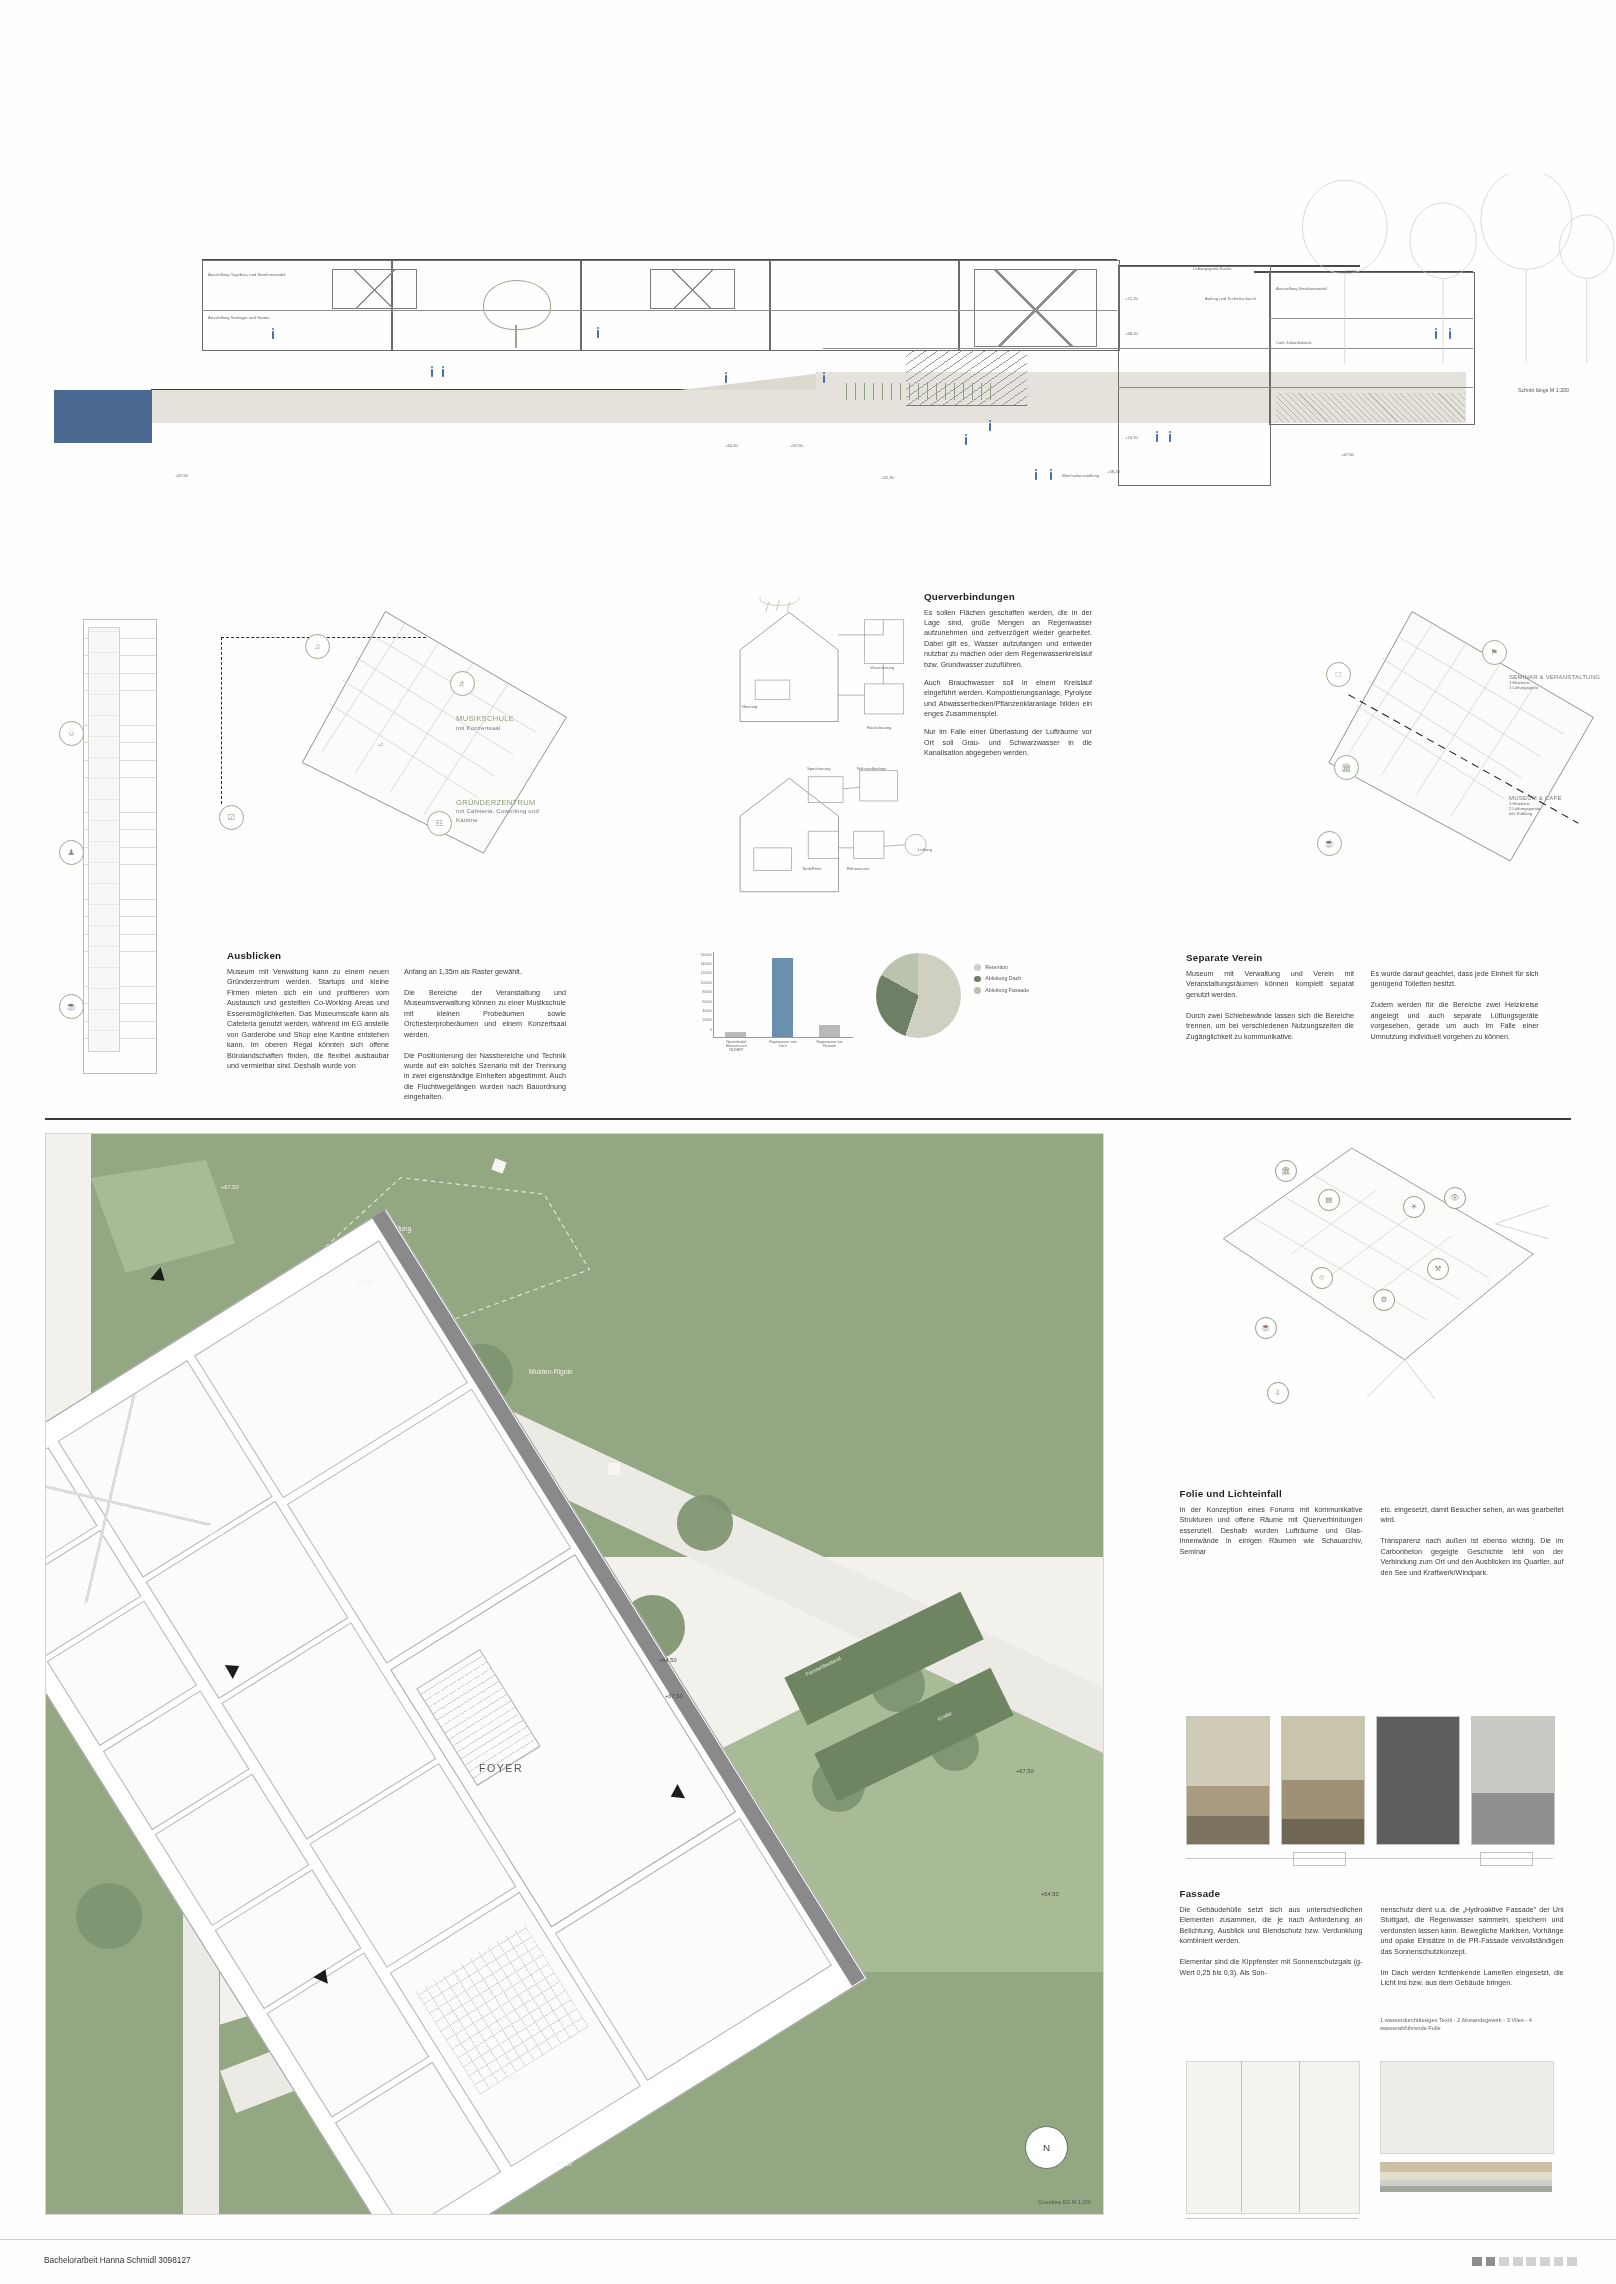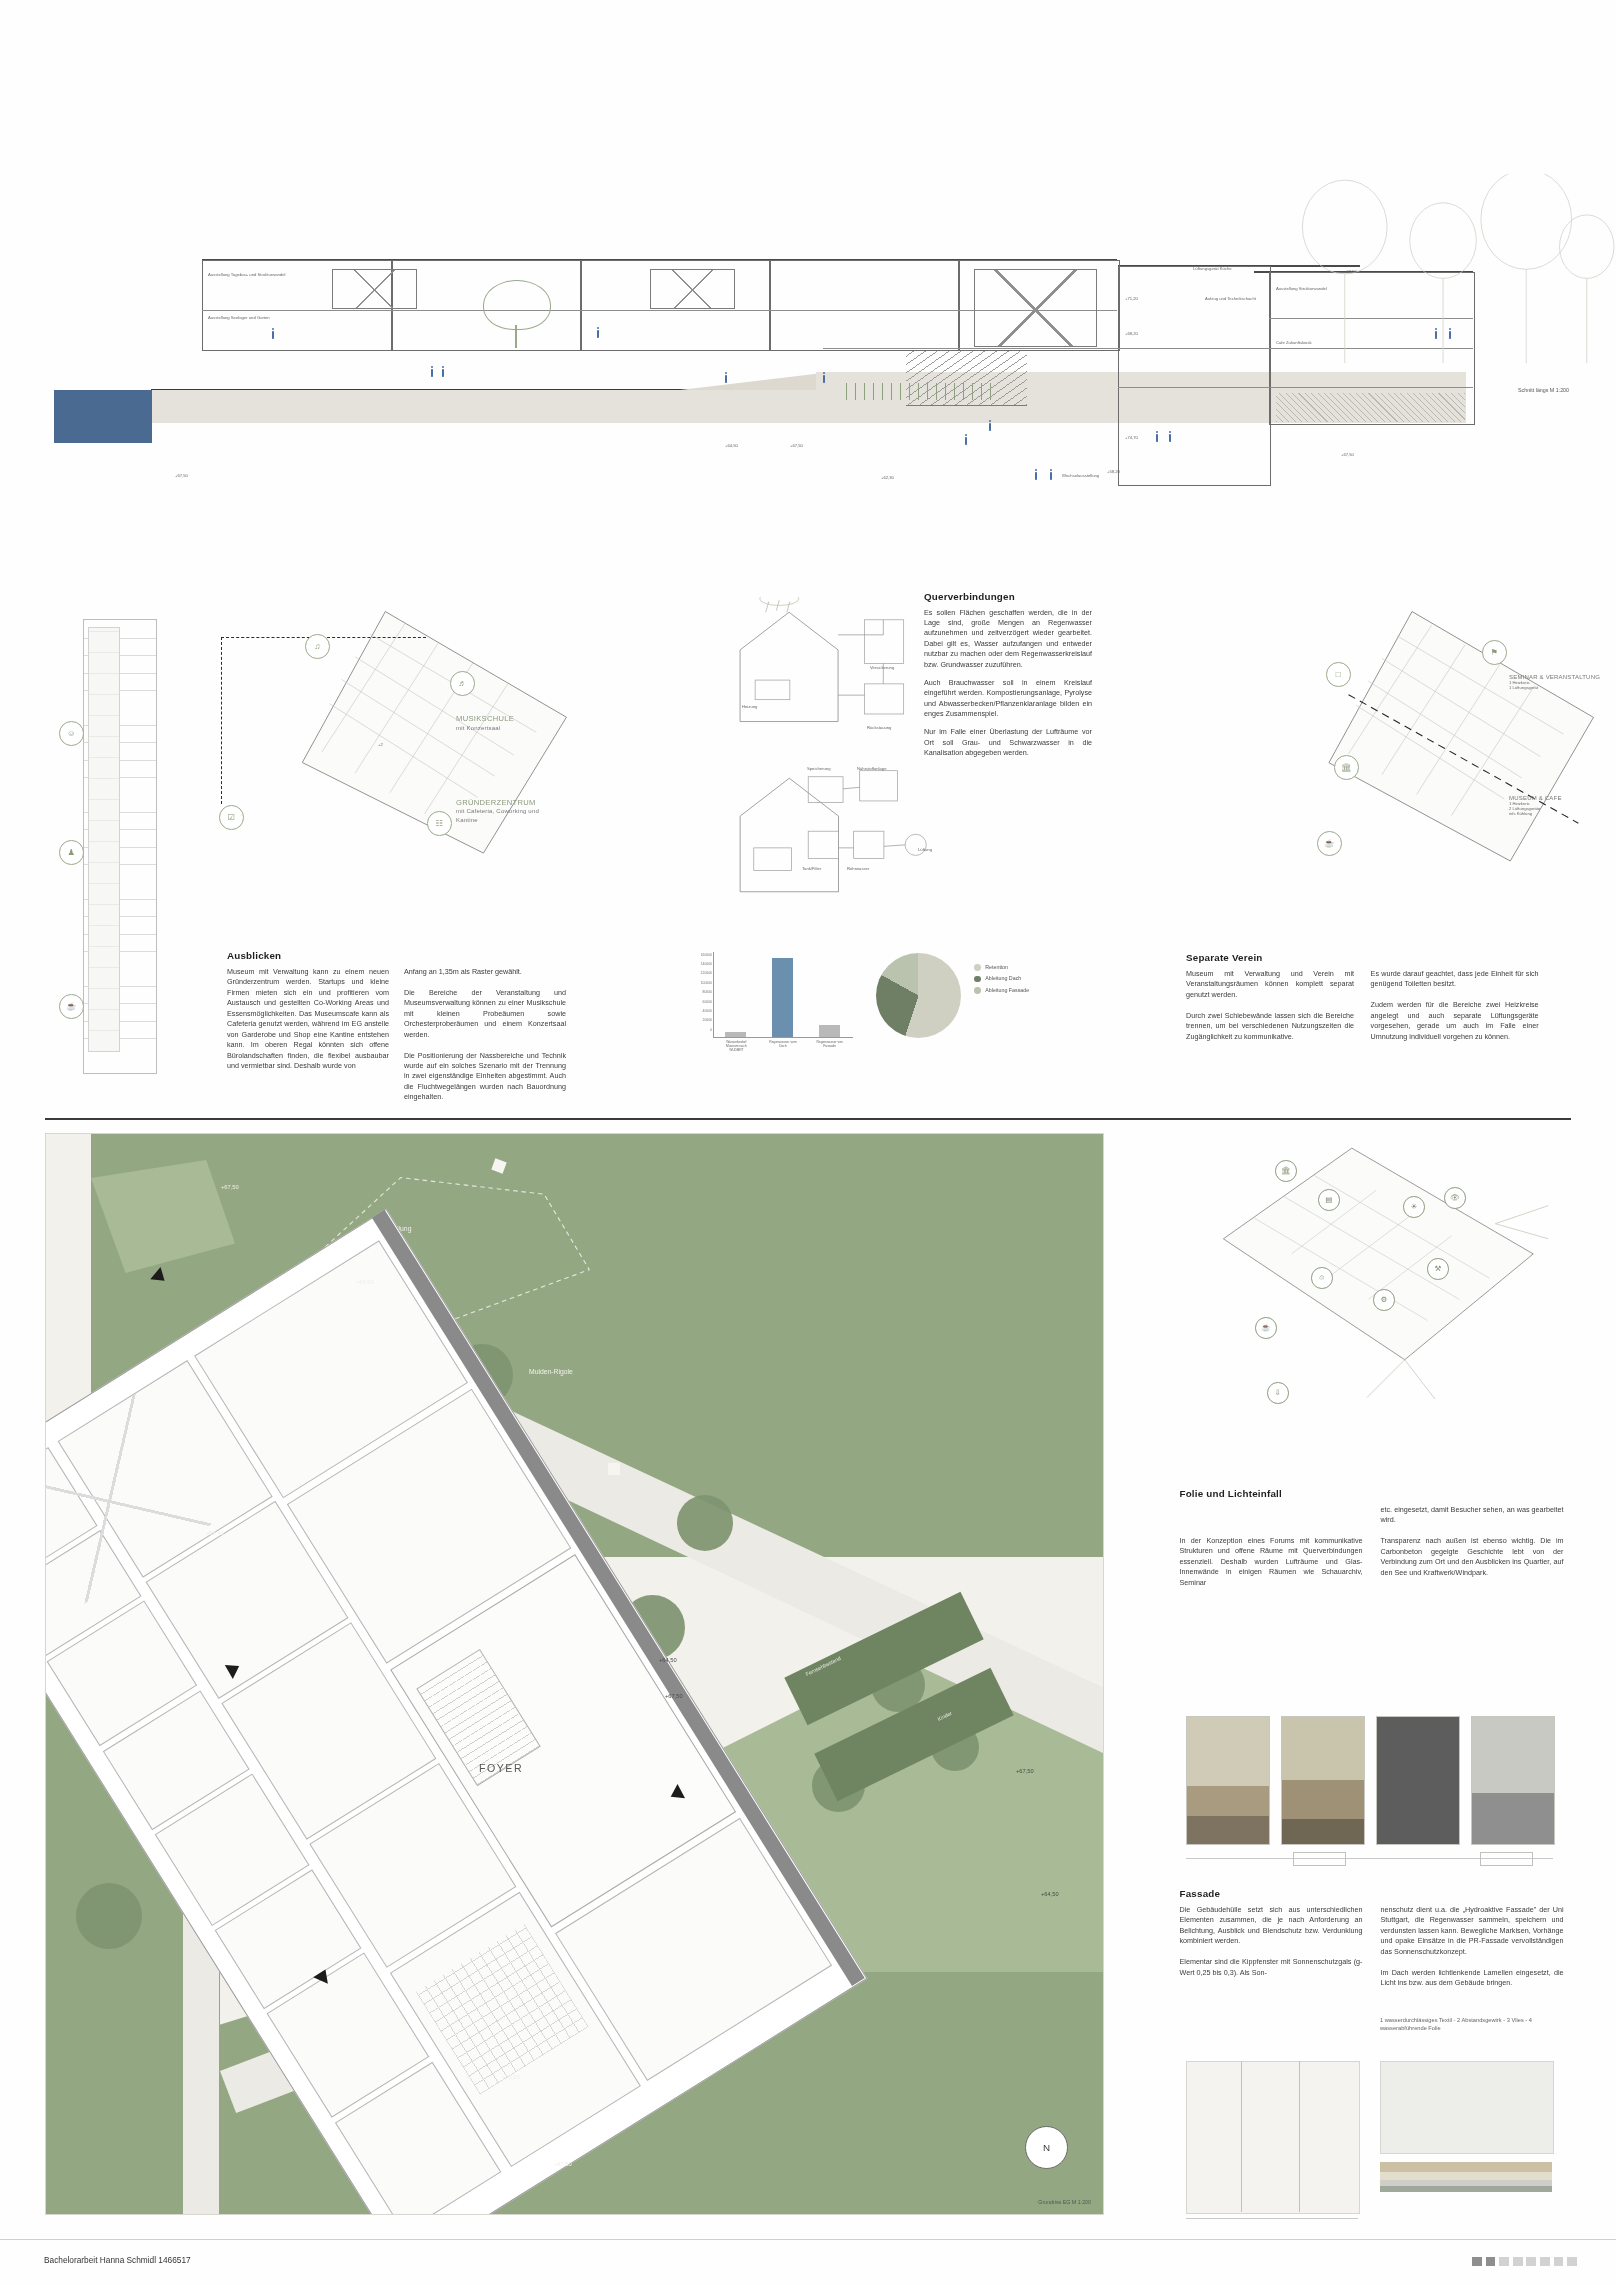--- a/index.html
+++ b/index.html
@@ -456,21 +456,21 @@
     <div class="iso-circ" style="left:266px;top:54px;">👁</div>
     <div class="iso-circ" style="left:133px;top:134px;">☺</div>
     <div class="iso-circ" style="left:195px;top:156px;">⚙</div>
     <div class="iso-circ" style="left:249px;top:125px;">⚒</div>
     <div class="iso-circ" style="left:77px;top:184px;">☕</div>
     <div class="iso-circ" style="left:89px;top:249px;">⇩</div>
 
     <div class="abs" style="left:1.5px;top:355px;width:390px;">
       <div class="ttl">Folie und Lichteinfall</div>
       <div style="display:flex;gap:18px;margin-top:6px;">
-        <div class="body-txt" style="width:183px;white-space:pre-line;margin-top:31px;">In der Konzeption eines Forums mit kommunikative Strukturen und offene Räume mit Querverbindungen essenziell. Deshalb wurden Lufträume und Glas-Innenwände in einigen Räumen wie Schauarchiv, Seminar</div>
+        <div class="body-txt" style="width:183px;white-space:pre-line;">In der Konzeption eines Forums mit kommunikative Strukturen und offene Räume mit Querverbindungen essenziell. Deshalb wurden Lufträume und Glas-Innenwände in einigen Räumen wie Schauarchiv, Seminar</div>
         <div class="body-txt" style="width:183px;white-space:pre-line;">etc. eingesetzt, damit Besucher sehen, an was gearbeitet wird.
 
 Transparenz nach außen ist ebenso wichtig. Die im Carbonbeton gegeigte Geschichte lebt von der Verbindung zum Ort und den Ausblicken ins Quartier, auf den See und Kraftwerk/Windpark.</div>
       </div>
     </div>
 
     <div class="fac-img" style="left:7.6px;top:583px;width:82px;height:127px;
       background:linear-gradient(#cfcbb6 0 54%,#a89b80 54% 78%,#7d7360 78% 100%);"></div>
     <div class="fac-img" style="left:103px;top:583px;width:82px;height:127px;
       background:linear-gradient(#c9c4ac 0 50%,#9f9176 50% 80%,#6f6654 80% 100%);"></div>
@@ -500,21 +500,21 @@
 
     <div class="abs" style="left:202px;top:928px;width:172px;height:91px;background:#ededea;border:0.8px solid #d6d5cf;"></div>
     <div class="abs" style="left:202px;top:1029px;width:172px;height:10.6px;background:#cbbfa4;"></div>
     <div class="abs" style="left:202px;top:1039px;width:172px;height:7.6px;background:#e3ddcc;"></div>
     <div class="abs" style="left:202px;top:1047px;width:172px;height:6px;background:#cfcfc9;"></div>
     <div class="abs" style="left:202px;top:1053px;width:172px;height:6px;background:#9fa89a;"></div>
     <div class="abs micro" style="left:202px;top:884px;width:181px;font-size:5.7px;line-height:1.4;">1 wasserdurchlässiges Textil - 2 Abstandsgewirk - 3 Vlies - 4 wasserabführende Folie</div>
   </div>
 
   <div id="footer" class="abs">
-    <div class="footer-txt">Bachelorarbeit Hanna Schmidl 1466517</div>
+    <div class="footer-txt">Bachelorarbeit Hanna Schmidl 3098127</div>
     <div class="dot-row">
       <div class="dot on"></div>
       <div class="dot on"></div>
       <div class="dot"></div>
       <div class="dot"></div>
       <div class="dot"></div>
       <div class="dot"></div>
       <div class="dot"></div>
       <div class="dot"></div>
     </div>

